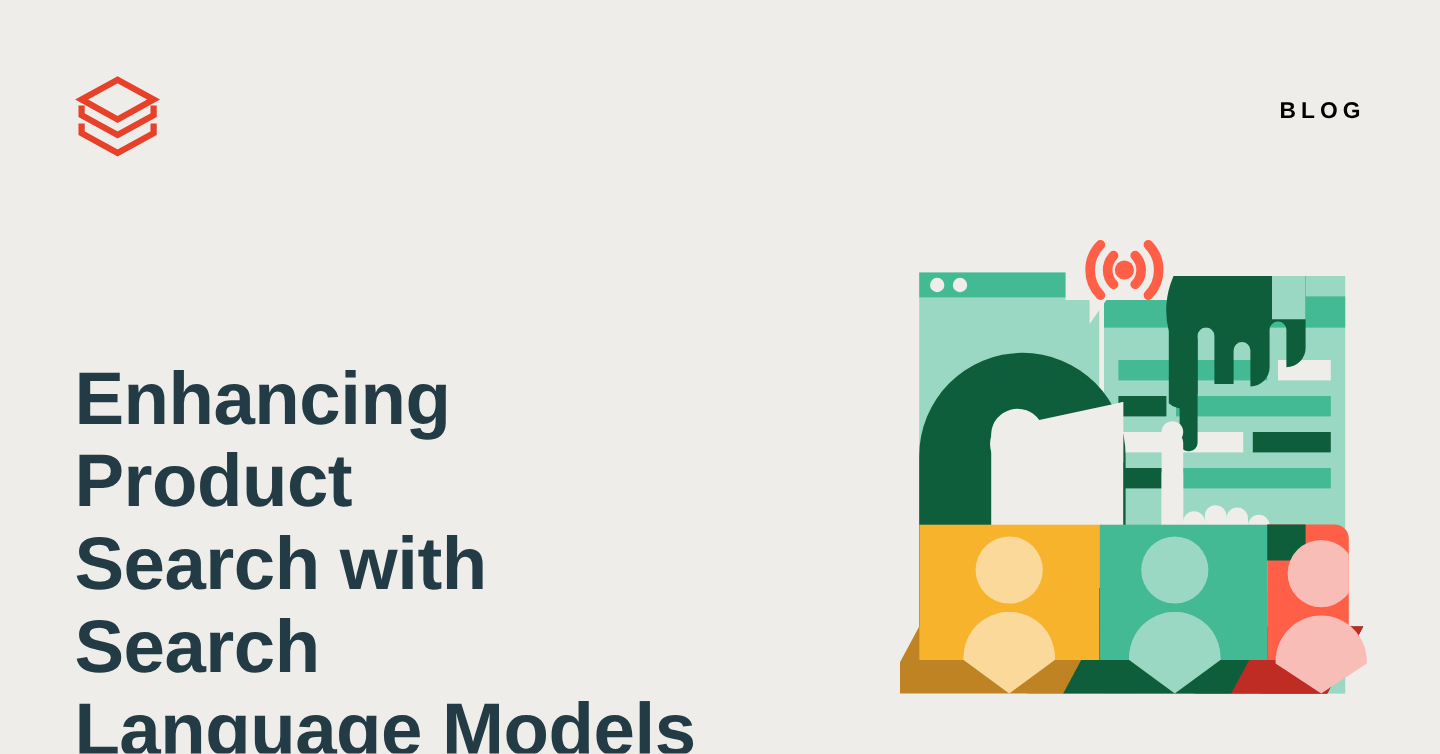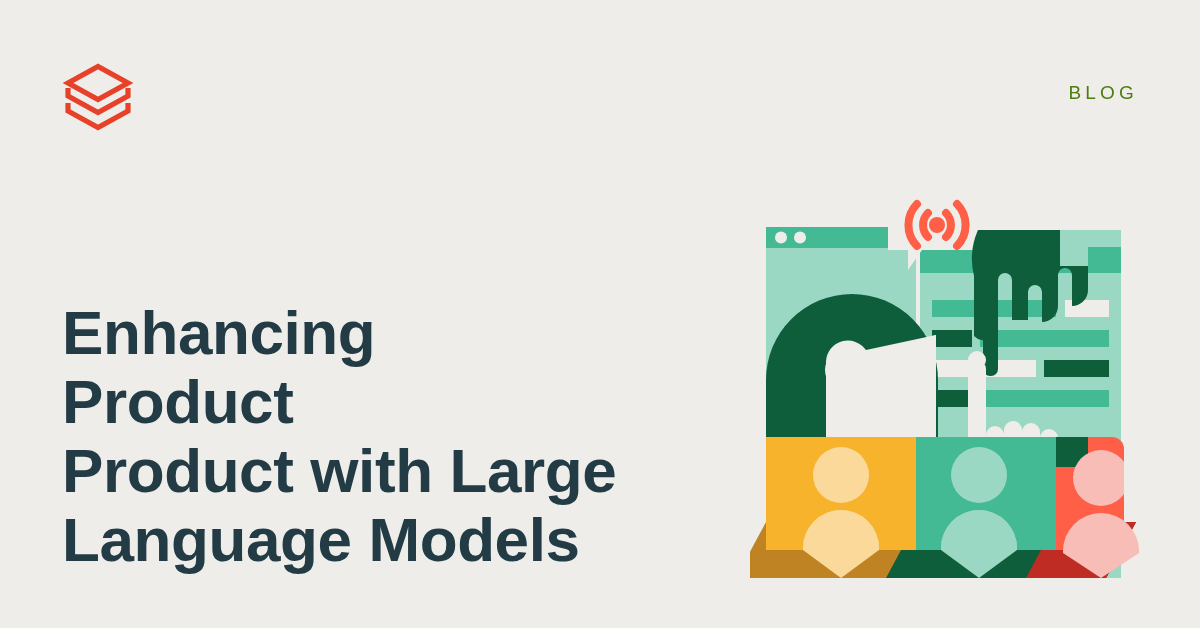--- a/index.html
+++ b/index.html
@@ -9,22 +9,22 @@
     font-family:"Liberation Sans", sans-serif;
     overflow:hidden;
     position:relative;
   }
   .card { position:absolute; inset:0; background:#EEEDE9; }
 
   
   .logo { position:absolute; left:62px; top:58px; width:72px; height:76px; }
   .kicker {
     position:absolute; right:62px; top:82px;
-    font-size:19px; letter-spacing:4.2px; font-weight:400;
-    color:#4d7c0f; text-transform:uppercase;
+    font-size:19px; letter-spacing:4.2px; font-weight:700;
+    color:#000000; text-transform:uppercase;
   }
 
   
   .headline {
     position:absolute; left:62px; top:298px; width:560px;
     font-size:62px; line-height:69px; font-weight:700;
     color:#223B45; letter-spacing:-0.4px;
   }
   .headline span { display:block; }
 
@@ -44,21 +44,21 @@
         <path d="M6 30 L6 38 L36 54.5 L66 38 L66 30"></path>
         <path d="M6 45 L6 53 L36 69.5 L66 53 L66 45"></path>
       </g>
     </svg>
   </div>
 
   <div class="kicker">BLOG</div>
 
   <h1 class="headline">
     <span>Enhancing Product</span>
-    <span>Product with Large</span>
+    <span>Search with Search</span>
     <span>Language Models</span>
   </h1>
 
   <div class="art">
     <svg viewBox="0 0 400 400" aria-hidden="true">
       <defs>
         <clipPath id="clipPanel">
             <rect x="170" y="50" width="201" height="348"></rect>
           </clipPath>
         <clipPath id="clipCardAmber">

